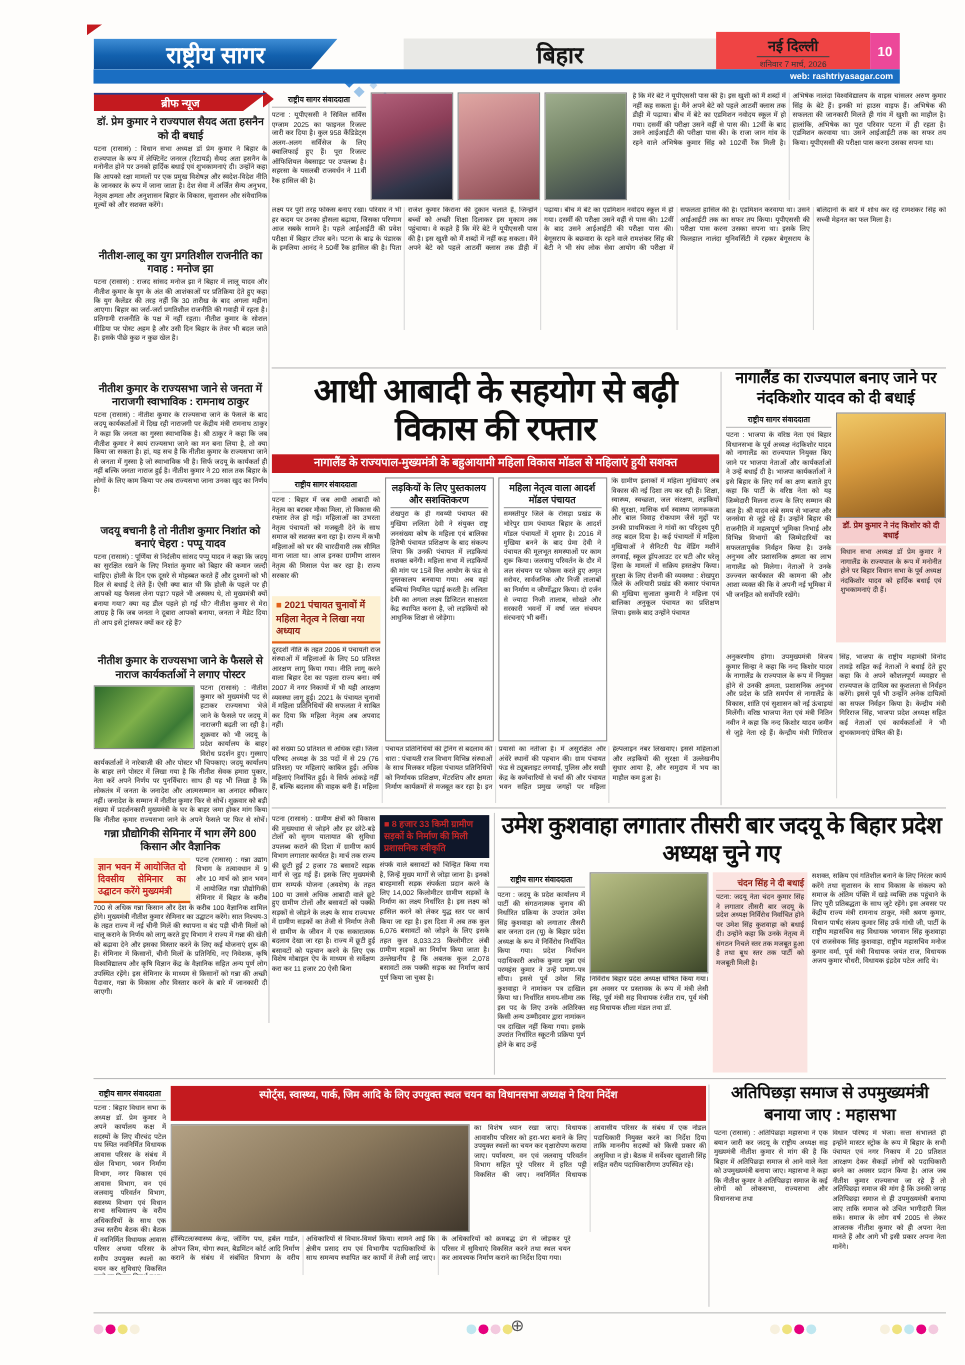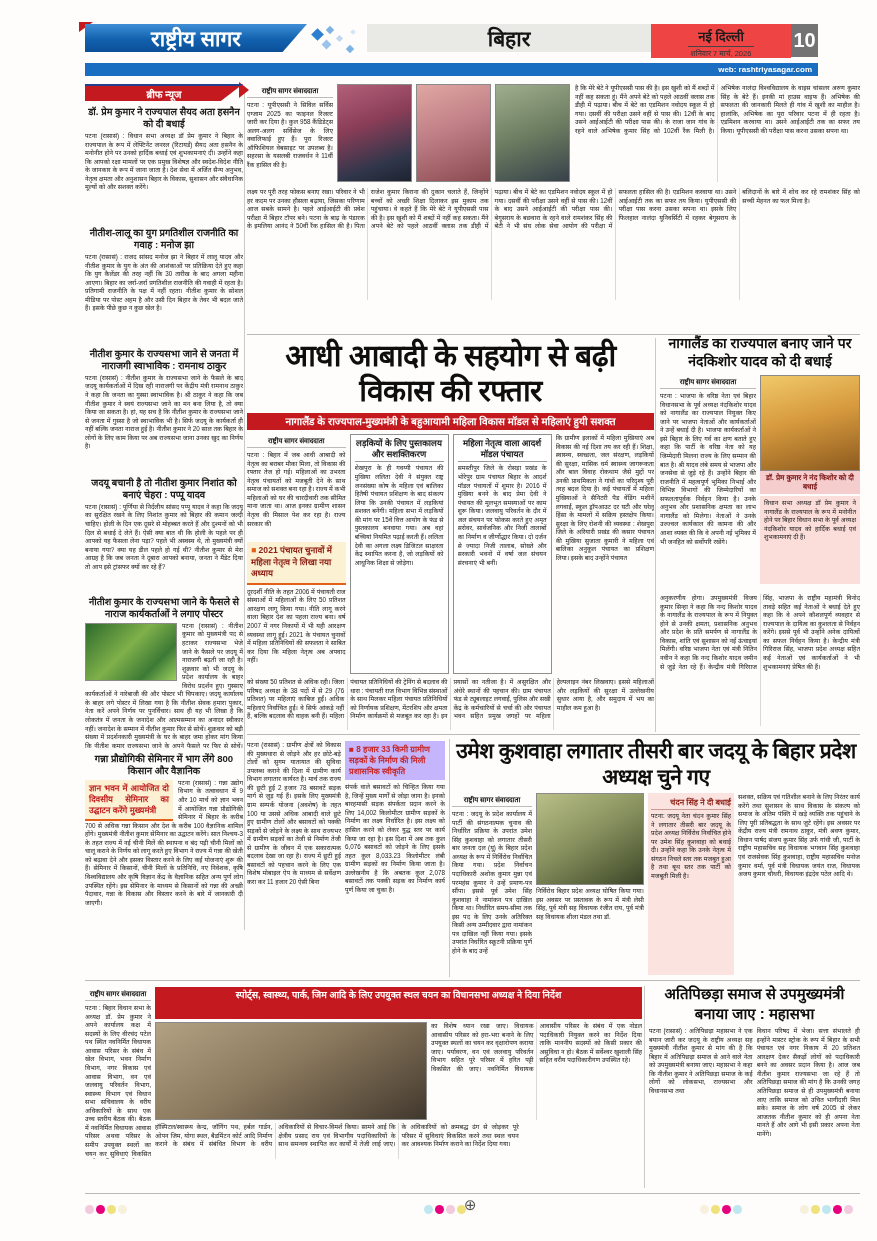--- a/index.html
+++ b/index.html
@@ -15,34 +15,34 @@
   
   .h{font-weight:bold;color:#0e0e0e;overflow:hidden;}
   .h-top{font-size:22.5px;line-height:1.15;text-align:center;letter-spacing:-0.4px;white-space:nowrap;}
   .h-xl{font-size:30px;line-height:1.18;text-align:center;letter-spacing:-0.6px;}
   .h-lg{font-size:21px;line-height:1.22;text-align:center;letter-spacing:-0.4px;}
   .h-md{font-size:14px;line-height:1.3;text-align:center;}
   .h-sm{font-size:12px;line-height:1.3;text-align:center;}
   .h-brief{font-size:9.6px;line-height:1.25;text-align:center;font-weight:bold;margin:5px 0 2px;}
   .strap{background:#c41a1f;color:#fff;font-weight:bold;text-align:center;overflow:hidden;}
   
-  #masthead{position:absolute;left:85px;top:24px;width:733px;height:39px;display:flex;align-items:flex-start;}
+  #masthead{position:absolute;left:85px;top:24px;width:733px;height:39px;display:flex;align-items:flex-end;}
   #masthead:before{content:"";position:absolute;left:-6px;top:-2px;width:14px;height:10px;
       background:#c41a1f;clip-path:polygon(0 0,100% 0,0 100%);}
   .mh-title{width:222px;background:linear-gradient(180deg,#3f8ed6 0%,#1261ae 55%,#0c4f98 100%);
       color:#fff;font-weight:bold;font-size:21px;display:flex;align-items:center;justify-content:center;
       clip-path:polygon(0 0,100% 0,89% 100%,0 100%);}
   .mh-gap{width:60px;background:#fff;position:relative;}
   .dm{position:absolute;transform:rotate(45deg);}
   .mh-mid{flex:1;background:#e9e9e6;display:flex;align-items:center;justify-content:center;
       font-weight:bold;font-size:21px;color:#141414;}
   .mh-right{width:140px;background:#ef4444;text-align:center;padding-top:3px;}
   .mh-city{font-weight:bold;font-size:13px;border-bottom:1px solid #444;display:inline-block;padding:0 10px 1px;}
   .mh-date{font-size:7.5px;margin-top:1px;color:#333;}
-  .mh-page{width:27px;height:33px;background:#737373;color:#fff;font-weight:bold;font-size:20px;
+  .mh-page{width:27px;height:33px;background:#ec4899;color:#fff;font-weight:bold;font-size:12px;
       display:flex;align-items:center;justify-content:center;}
   #mh-strip{position:absolute;left:85px;top:63px;width:733px;height:13px;background:#1a6ec2;color:#fff;
       font-size:8px;font-weight:bold;text-align:right;line-height:13px;padding-right:6px;box-sizing:border-box;}
   
   #brief{position:absolute;left:85px;top:84px;width:158px;height:848px;overflow:hidden;}
   .brief-banner{height:17px;background:#c41a1f;color:#fff;font-weight:bold;font-size:10px;
       text-align:center;line-height:17px;clip-path:polygon(0 0,100% 0,86% 100%,0 100%);
       border-top:2px solid #23408e;box-sizing:border-box;}
   .ph{border:1px solid #8a8a8a;box-sizing:border-box;}
   .poster{float:left;width:92px;height:58px;margin:1px 5px 1px 0;
@@ -52,21 +52,21 @@
   .hl-float{float:left;width:88px;margin:1px 5px 1px 0;}
   
   .vline{position:absolute;width:1px;background:#c9c9c9;}
   .hline{position:absolute;height:1px;background:#b9b9b9;}
   
   .abs{position:absolute;overflow:hidden;}
   .row{display:flex;gap:4px;}
   .hl-box{background:#fdf1d3;color:#8c1d12;font-weight:bold;font-size:8.6px;line-height:1.35;
       padding:3px 4px;border-bottom:2px solid #e2601a;margin:3px 0;box-sizing:border-box;}
   .hl-box:before,.hl-pink:before{content:"■ ";color:#e2601a;}
-  .hl-pink{background:#c4b5fd;color:#c62828;font-weight:bold;font-size:8.2px;line-height:1.35;
+  .hl-pink{background:#0f172a;color:#c62828;font-weight:bold;font-size:8.2px;line-height:1.35;
       padding:3px 4px;margin:0 0 3px;box-sizing:border-box;}
   .hl-pink:before{color:#c62828;}
   .box-article{border:1px solid #8f8f8f;padding:3px 4px;box-sizing:border-box;background:#fff;}
   .box-article .bx-title{font-weight:bold;font-size:8.6px;text-align:center;line-height:1.25;margin-bottom:2px;}
   .box-article .bx-title:after{content:"";display:block;height:1px;background:#999;margin-top:2px;}
   .pinkbox{background:#fbdeda;padding:3px 4px;box-sizing:border-box;}
   .cap-pink{background:#f6cdcd;color:#7a1414;font-weight:bold;font-size:7.3px;text-align:center;
       padding:2px 3px;line-height:1.3;box-sizing:border-box;}
   .chandan{background:#fbe3e0;padding:3px;box-sizing:border-box;}
   .chandan .bx-title{font-weight:bold;font-size:8px;text-align:right;color:#8c1d12;margin-bottom:2px;}

